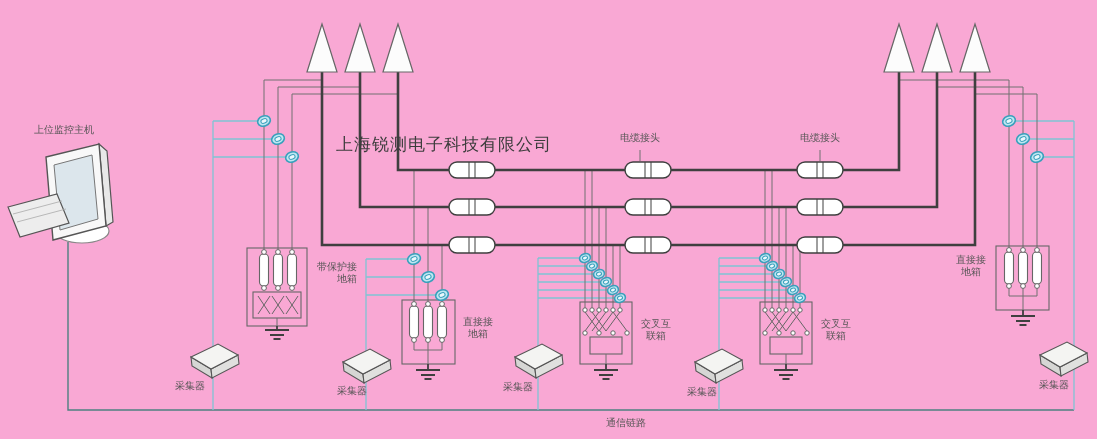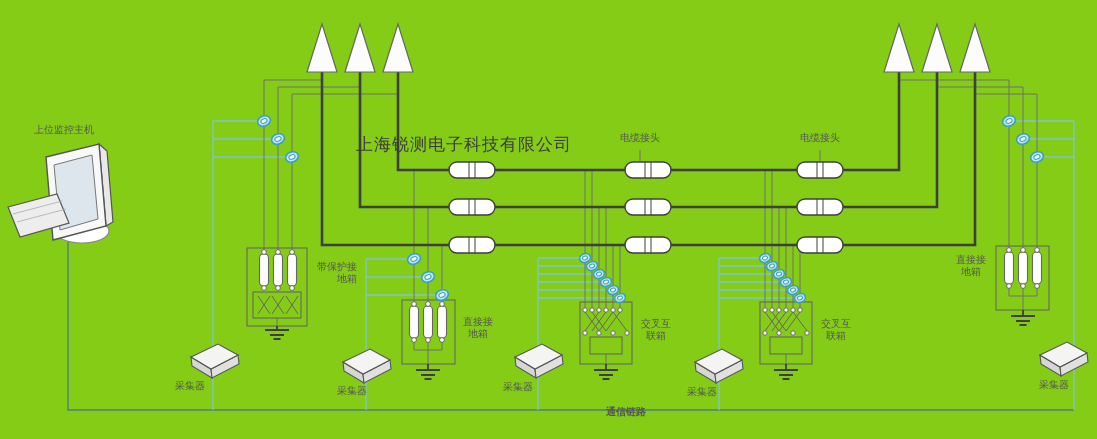--- a/index.html
+++ b/index.html
@@ -1,17 +1,17 @@
 <!DOCTYPE html>
 <html style="--cable: #3f3f3f; --wire: #707070; --outline: #666666; --sensor-stroke: #3aa0bc; --sensor-fill: #bfe7f2; --comm-light: #7fc4d4; --comm-dark: #4e8080; --label-text: #555555; --watermark-text: #3c3c3c;"><head>
 <meta charset="utf-8">
 <style>
   html,body{margin:0;padding:0;background:#fff;}
   .stage{
-    position:relative;width:1097px;height:439px;background:#84cc16;
+    position:relative;width:1097px;height:439px;background:#f9a8d4;
     font-family:"Liberation Sans","DejaVu Sans",sans-serif;overflow:hidden;
   }
   .stage svg{position:absolute;left:0;top:0;}
   
   .cable{stroke:var(--cable,#3f3f3f);stroke-width:2.6;fill:none;}
   .wire{stroke:var(--wire,#707070);stroke-width:1;fill:none;}
   .box{stroke:var(--outline,#666);stroke-width:1.1;fill:none;}
   .cap{stroke:var(--outline,#666);stroke-width:1.1;fill:#fff;}
   .joint{stroke:var(--cable,#3f3f3f);stroke-width:1.4;fill:#fff;}
   .jline{stroke:var(--cable,#3f3f3f);stroke-width:1;fill:none;}
@@ -25,21 +25,21 @@
   .coll-front{fill:#e0e0de;stroke:#555;stroke-width:1.1;}
   .coll-side{fill:#d6d6d4;stroke:#555;stroke-width:1.1;}
   .mesh{stroke:var(--outline,#666);stroke-width:1;fill:none;}
   .term{fill:#fff;stroke:var(--outline,#666);stroke-width:1;}
   .lbl{
     position:absolute;color:var(--label-text,#555);font-size:10px;line-height:12px;
     text-align:center;white-space:nowrap;
   }
   .watermark{
     position:absolute;color:var(--watermark-text,#3c3c3c);font-size:17px;
-    letter-spacing:1px;white-space:nowrap;margin-left:20px;
+    letter-spacing:1px;white-space:nowrap;
   }
 </style>
 </head>
 <body>
 
 <div class="stage">
 <svg width="1097" height="439" viewBox="0 0 1097 439">
 
   <g>
     <path class="commdark" d="M68,242 V410 H1074"></path>
@@ -357,14 +357,14 @@
     <div>交叉互</div>
     <div>联箱</div>
   </div>
 
   <div class="lbl" style="left:172px;top:380px;width:36px;">采集器</div>
   <div class="lbl" style="left:334px;top:385px;width:36px;">采集器</div>
   <div class="lbl" style="left:500px;top:381px;width:36px;">采集器</div>
   <div class="lbl" style="left:684px;top:386px;width:36px;">采集器</div>
   <div class="lbl" style="left:1036px;top:379px;width:36px;">采集器</div>
 
-  <div class="lbl" style="left:596px;top:406px;width:60px;font-weight:bold;">通信链路</div>
+  <div class="lbl" style="left:596px;top:417px;width:60px;">通信链路</div>
 </div>
 
 </body></html>

